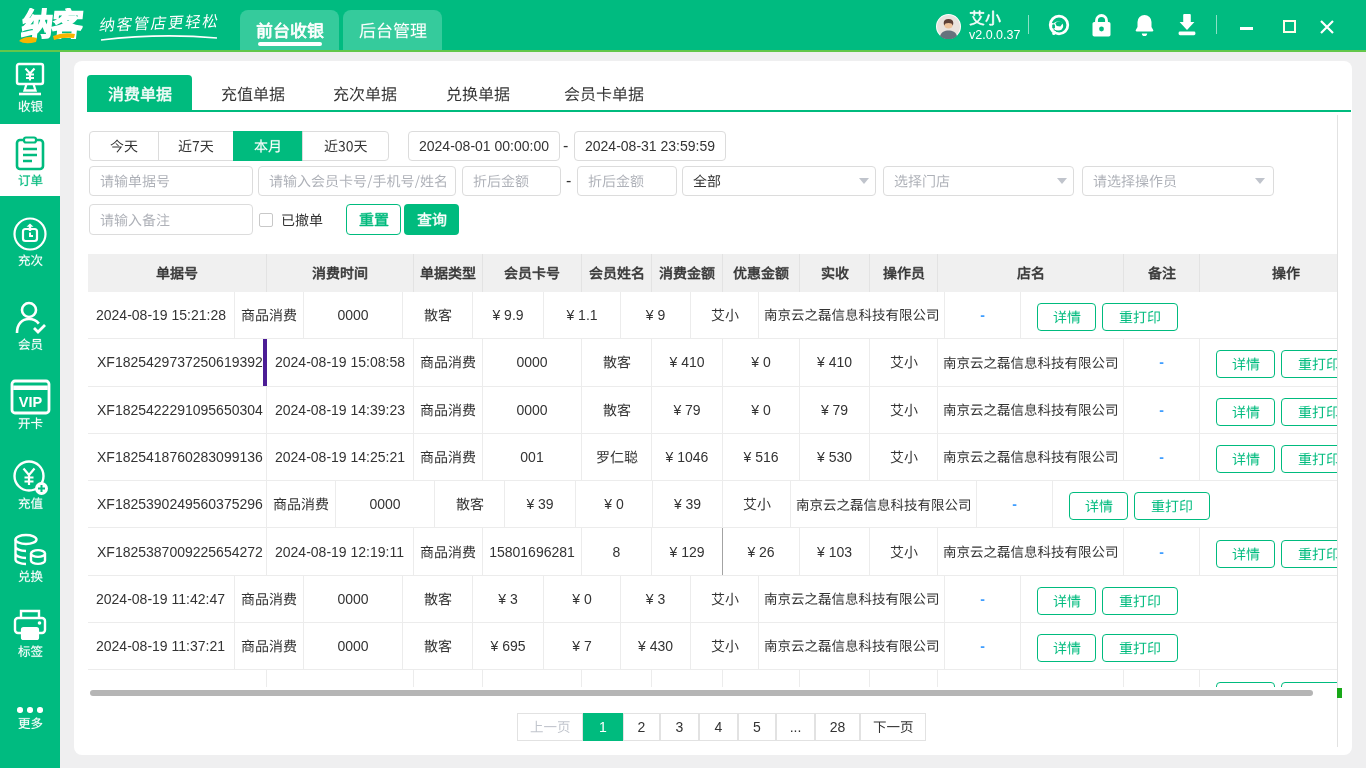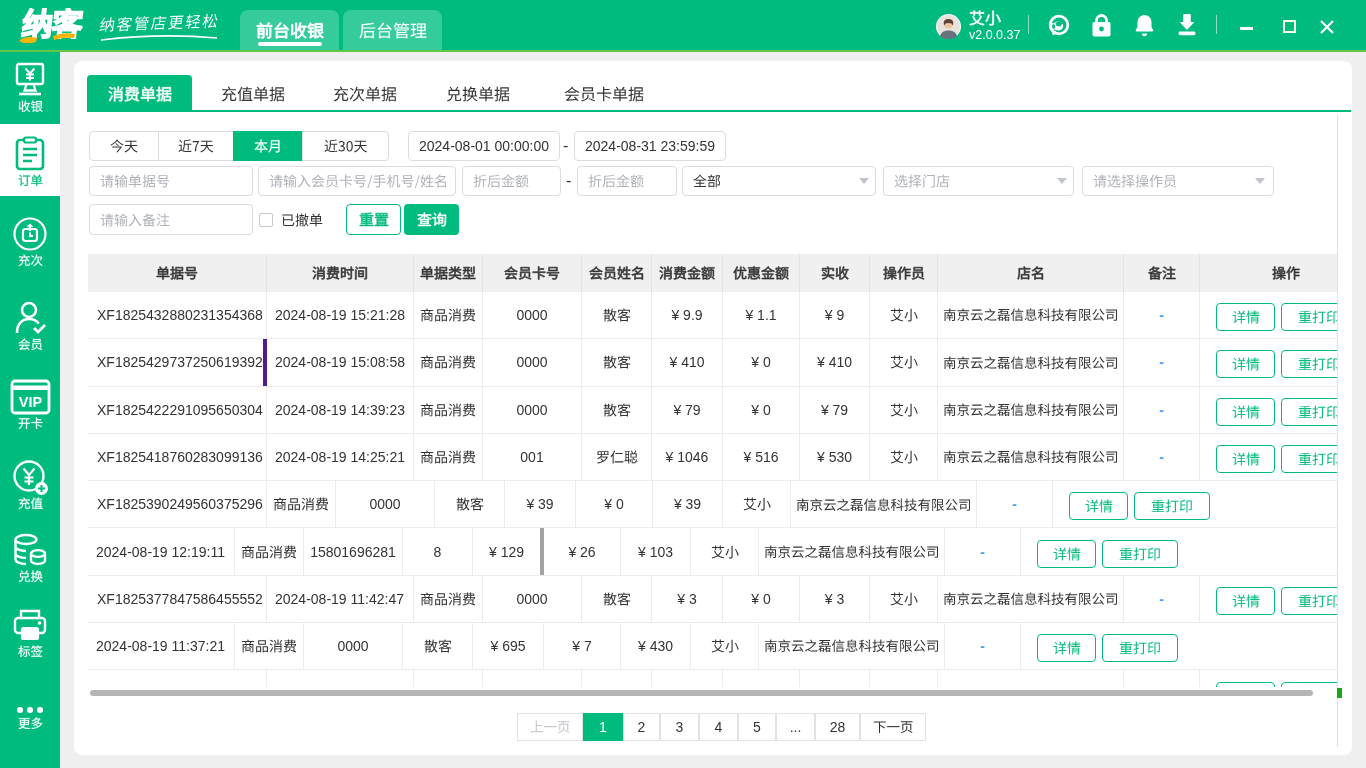--- a/index.html
+++ b/index.html
@@ -597,21 +597,20 @@
           </svg>
         </div>
         <div class="cell" style="width:173px;border-right:1px solid #e3e3e3">
           <svg class="t" width="28.0" height="14" viewBox="0 -880 2000 1000" fill="currentColor" stroke="currentColor" stroke-width="45">
             <use href="#u64CD" x="0"></use>
             <use href="#u4F5C" x="1000"></use>
           </svg>
         </div>
       </div>
       <div style="display:flex;width:1286px;height:47.3px;border-bottom:1px solid #ececec;color:#333333;font-size:14px">
-        <div class="cell" style="width:179px;justify-content:flex-start;padding-left:9px;border-right:1px solid #ececec">XF1825432880231354368</div>
         <div class="cell" style="width:147px;justify-content:flex-start;padding-left:8px;border-right:1px solid #ececec">2024-08-19 15:21:28</div>
         <div class="cell" style="width:69px;border-right:1px solid #ececec">
           <svg class="t" width="56.0" height="14" viewBox="0 -880 4000 1000" fill="currentColor">
             <use href="#u5546" x="0"></use>
             <use href="#u54C1" x="1000"></use>
             <use href="#u6D88" x="2000"></use>
             <use href="#u8D39" x="3000"></use>
           </svg>
         </div>
         <div class="cell" style="width:99px;border-right:1px solid #ececec">0000</div>
@@ -902,32 +901,33 @@
           <div class="obtn" style="width:76px;height:28px">
             <svg class="t" width="42.0" height="14" viewBox="0 -880 3000 1000" fill="currentColor">
               <use href="#u91CD" x="0"></use>
               <use href="#u6253" x="1000"></use>
               <use href="#u5370" x="2000"></use>
             </svg>
           </div>
         </div>
       </div>
       <div style="display:flex;width:1286px;height:47.3px;border-bottom:1px solid #ececec;color:#333333;font-size:14px">
+        <div class="cell" style="width:179px;justify-content:flex-start;padding-left:9px;border-right:1px solid #ececec">XF1825387009225654272</div>
         <div class="cell" style="width:147px;justify-content:flex-start;padding-left:8px;border-right:1px solid #ececec">2024-08-19 12:19:11</div>
         <div class="cell" style="width:69px;border-right:1px solid #ececec">
           <svg class="t" width="56.0" height="14" viewBox="0 -880 4000 1000" fill="currentColor">
             <use href="#u5546" x="0"></use>
             <use href="#u54C1" x="1000"></use>
             <use href="#u6D88" x="2000"></use>
             <use href="#u8D39" x="3000"></use>
           </svg>
         </div>
         <div class="cell" style="width:99px;border-right:1px solid #ececec">15801696281</div>
         <div class="cell" style="width:70px;border-right:1px solid #ececec">8</div>
-        <div class="cell" style="width:71px;border-right:4px solid #a3a3a3">¥ 129</div>
+        <div class="cell" style="width:71px;border-right:1px solid #a3a3a3">¥ 129</div>
         <div class="cell" style="width:77px;border-right:1px solid #ececec">¥ 26</div>
         <div class="cell" style="width:70px;border-right:1px solid #ececec">¥ 103</div>
         <div class="cell" style="width:68px;border-right:1px solid #ececec">
           <svg class="t" width="28.0" height="14" viewBox="0 -880 2000 1000" fill="currentColor">
             <use href="#u827E" x="0"></use>
             <use href="#u5C0F" x="1000"></use>
           </svg>
         </div>
         <div class="cell" style="width:186px;border-right:1px solid #ececec">
           <svg class="t" width="175.5" height="13.5" viewBox="0 -880 13000 1000" fill="currentColor">
@@ -957,21 +957,20 @@
           <div class="obtn" style="width:76px;height:28px">
             <svg class="t" width="42.0" height="14" viewBox="0 -880 3000 1000" fill="currentColor">
               <use href="#u91CD" x="0"></use>
               <use href="#u6253" x="1000"></use>
               <use href="#u5370" x="2000"></use>
             </svg>
           </div>
         </div>
       </div>
       <div style="display:flex;width:1286px;height:47.3px;border-bottom:1px solid #ececec;color:#333333;font-size:14px">
-        <div class="cell" style="width:179px;justify-content:flex-start;padding-left:9px;border-right:1px solid #ececec">XF1825377847586455552</div>
         <div class="cell" style="width:147px;justify-content:flex-start;padding-left:8px;border-right:1px solid #ececec">2024-08-19 11:42:47</div>
         <div class="cell" style="width:69px;border-right:1px solid #ececec">
           <svg class="t" width="56.0" height="14" viewBox="0 -880 4000 1000" fill="currentColor">
             <use href="#u5546" x="0"></use>
             <use href="#u54C1" x="1000"></use>
             <use href="#u6D88" x="2000"></use>
             <use href="#u8D39" x="3000"></use>
           </svg>
         </div>
         <div class="cell" style="width:99px;border-right:1px solid #ececec">0000</div>

